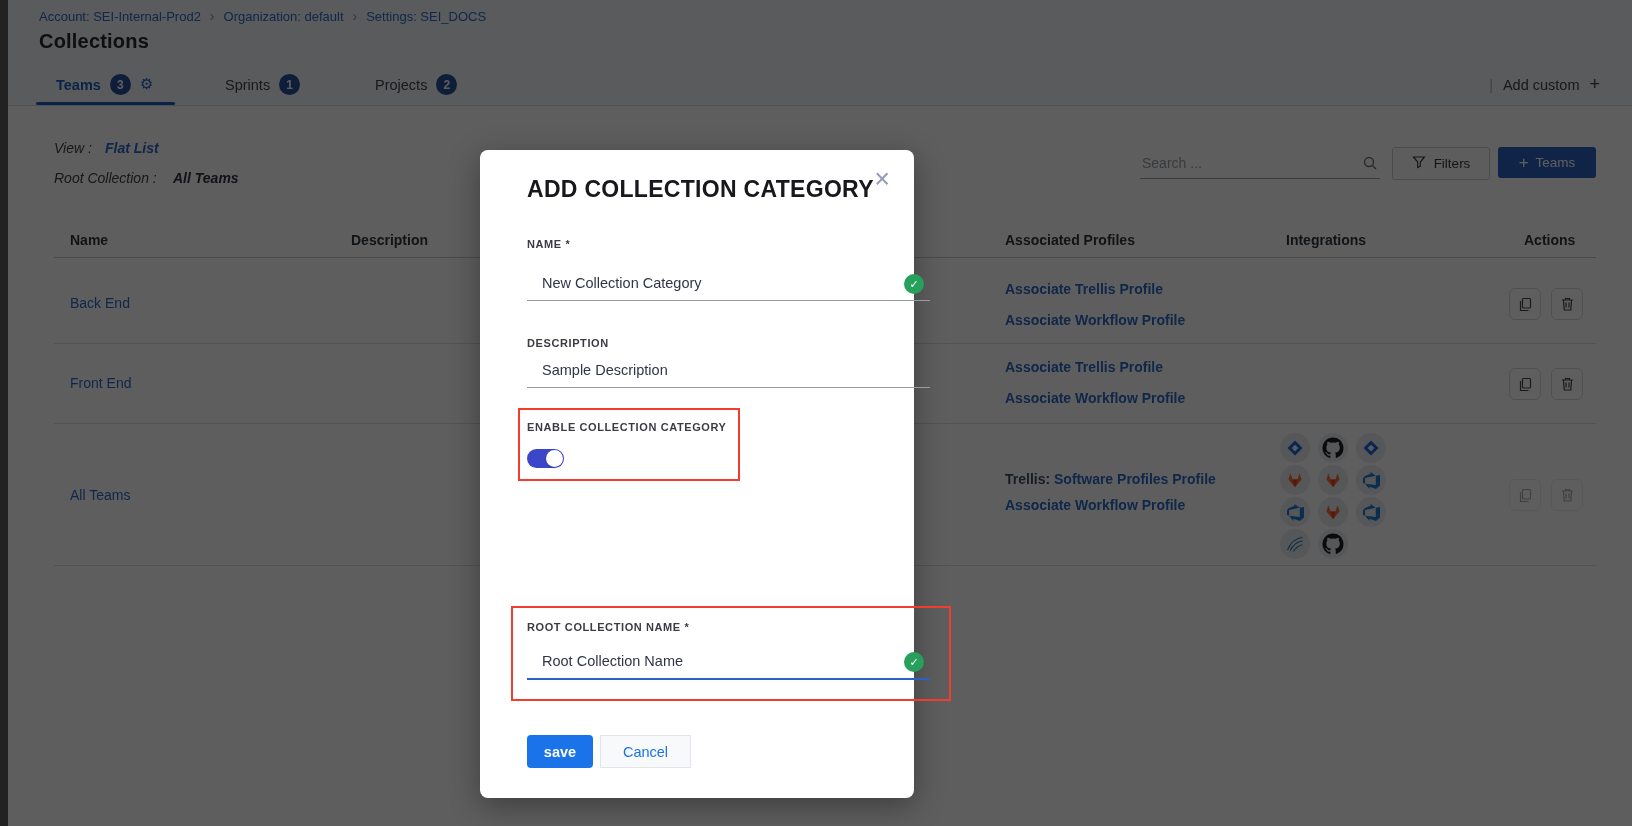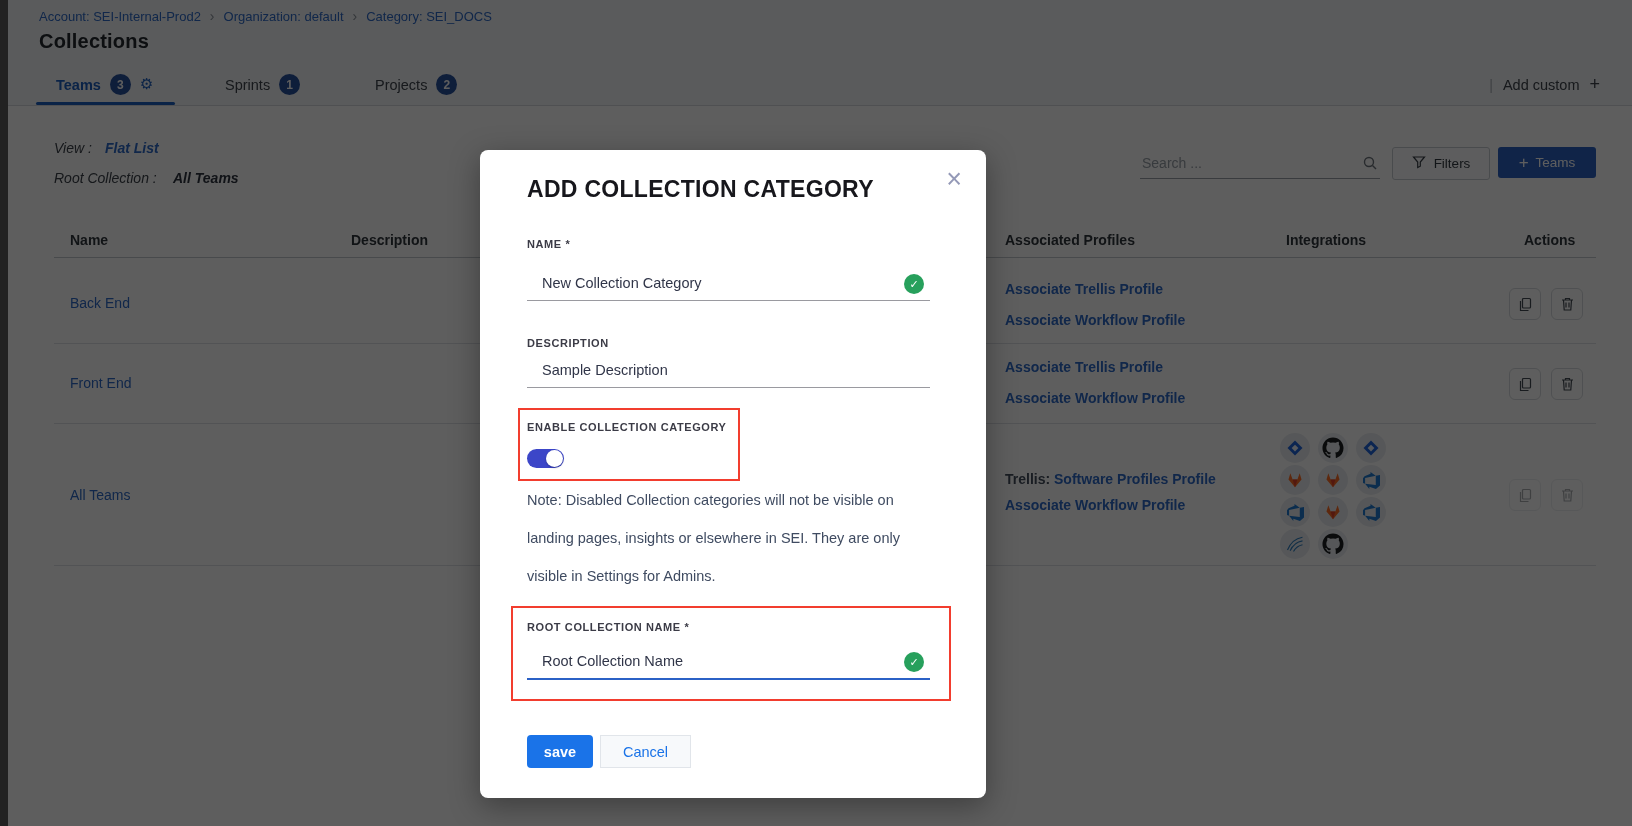--- a/index.html
+++ b/index.html
@@ -45,21 +45,21 @@
   .profcell div{line-height:31px;}
   .profcell .pfx{color:#454f5e;}
   .actions{position:absolute;display:flex;gap:10px;}
   .iconbtn{width:32px;height:32px;border:1px solid #d6dade;border-radius:6px;background:#fff;display:flex;align-items:center;justify-content:center;cursor:pointer;padding:0;}
   .actions.faded{opacity:.45;}
   .intgrid{position:absolute;left:1272px;top:433px;display:grid;grid-template-columns:repeat(3,30px);column-gap:8px;row-gap:2px;}
   .chip{width:30px;height:30px;border-radius:50%;background:#eaedf0;display:flex;align-items:center;justify-content:center;}
 
   
   .overlay{position:absolute;inset:0;background:rgba(0,0,0,0.63);z-index:20;}
-  .modal{position:absolute;left:472px;top:150px;width:506px;height:648px;background:#fff;border-radius:8px;z-index:30;box-shadow:0 8px 30px rgba(0,0,0,.35);}
+  .modal{position:absolute;left:472px;top:150px;width:434px;height:648px;background:#fff;border-radius:8px;z-index:30;box-shadow:0 8px 30px rgba(0,0,0,.35);}
   .m-title{position:absolute;left:47px;top:26px;font-size:23px;font-weight:bold;color:#17171c;letter-spacing:.3px;}
   .m-close{position:absolute;right:24px;top:16px;font-size:27px;font-weight:300;color:#9499b7;cursor:pointer;line-height:1;}
   .m-label{position:absolute;left:47px;font-size:11px;font-weight:bold;color:#3b3b46;letter-spacing:.6px;}
   .m-field{position:absolute;left:47px;width:403px;height:32px;border-bottom:1px solid #9a9aa0;}
   .m-field input{border:none;outline:none;width:340px;margin-left:13px;margin-top:6px;font-size:14.5px;color:#303548;background:transparent;font-family:"Liberation Sans",sans-serif;}
   .m-field.focusblue{border-bottom:2px solid #2b61c6;}
   .checkdot{position:absolute;width:20px;height:20px;border-radius:50%;background:#27a05c;color:#fff;display:flex;align-items:center;justify-content:center;font-size:11px;font-weight:bold;}
   .redbox{position:absolute;border:2px solid #f23d2e;pointer-events:none;}
   .toggle{position:absolute;left:47px;top:299px;width:37px;height:19px;border-radius:10px;background:#3c46c8;cursor:pointer;}
   .toggle .knob{position:absolute;right:1px;top:1px;width:17px;height:17px;border-radius:50%;background:#fff;box-shadow:0 1px 2px rgba(0,0,0,.25);}
@@ -72,21 +72,21 @@
 
 <div class="canvas">
 
   <div class="topzone"></div>
 
   <div class="crumbs">
     <a>Account: SEI-Internal-Prod2</a>
     <span class="crumb-sep">›</span>
     <a>Organization: default</a>
     <span class="crumb-sep">›</span>
-    <a>Category: SEI_DOCS</a>
+    <a>Settings: SEI_DOCS</a>
   </div>
 
   <div class="pagetitle">Collections</div>
 
   <div class="tab active" style="left:48px">
     <span>Teams</span>
     <span class="badge">3</span>
     <span class="gear uicon">⚙</span>
   </div>
   <div class="tab-underline"></div>
@@ -285,21 +285,20 @@
     <div class="m-field" style="top:205px">
       <input type="text" readonly="" value="Sample Description" style="">
     </div>
 
     <div class="redbox" style="left:38px;top:258px;width:218px;height:69px"></div>
     <div class="m-label" style="top:271px">ENABLE COLLECTION CATEGORY</div>
     <div class="toggle">
         <span class="knob"></span>
       </div>
 
-    <div class="m-note">Note: Disabled Collection categories will not be visible on landing pages, insights or elsewhere in SEI. They are only visible in Settings for Admins.</div>
 
     <div class="redbox" style="left:31px;top:456px;width:436px;height:91px"></div>
     <div class="m-label" style="top:471px">ROOT COLLECTION NAME *</div>
     <div class="m-field focusblue" style="top:496px">
       <input type="text" readonly="" value="Root Collection Name" style="">
     </div>
     <span class="checkdot uicon" style="left:424px;top:502px">✓</span>
 
     <button class="btn-save">save</button>
     <button class="btn-cancel">Cancel</button>

